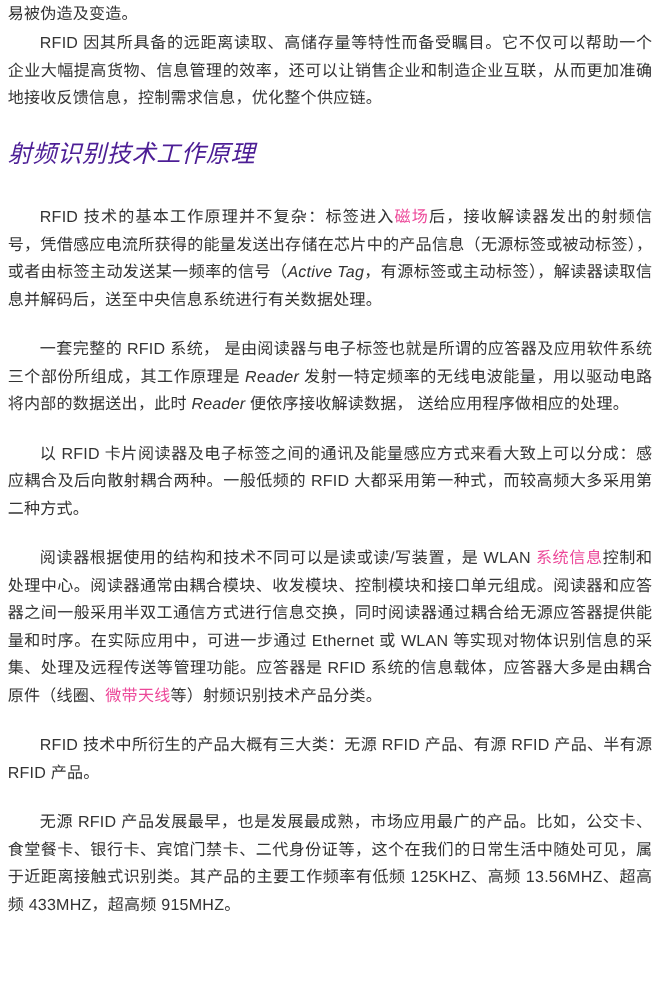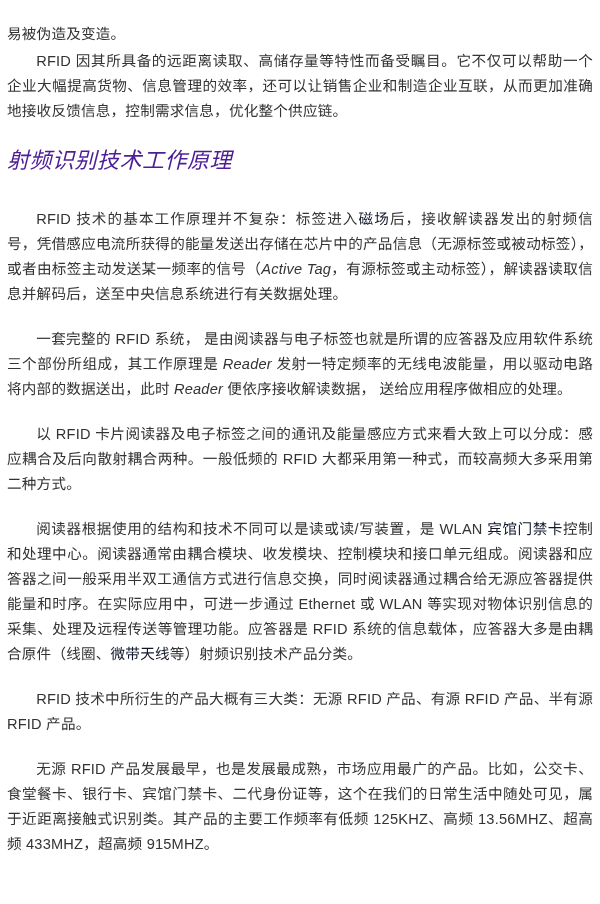--- a/index.html
+++ b/index.html
@@ -8,21 +8,21 @@
     background: #ffffff;
   }
   body {
     width: 600px;
     height: 904px;
     overflow: hidden;
     font-family: "Liberation Sans", "DejaVu Sans", sans-serif;
     color: #333333;
   }
   .doc {
-    padding: 22px 7px 0 7px;
+    padding: 1px 7px 0 7px;
   }
   .doc p {
     font-size: 14.6px;
     line-height: 25px;
     margin: 0 0 20px 0;
     text-indent: 2em;
     text-align: justify;
     letter-spacing: 0.2px;
   }
   .doc p.cont {
@@ -32,21 +32,21 @@
   .doc h2 {
     font-size: 22px;
     line-height: 32px;
     font-weight: 400;
     color: #4c1d95;
     margin: 21px 0 30px 0;
     letter-spacing: 0.5px;
     font-style: italic;
   }
   .lnk {
-    color: #0f172a;
+    color: #ec4899;
     text-decoration: none;
     cursor: pointer;
   }
   em {
     font-style: italic;
   }
 </style>
 </head>
 <body>
 
@@ -57,20 +57,20 @@
   <p>RFID 因其所具备的远距离读取、高储存量等特性而备受瞩目。它不仅可以帮助一个企业大幅提高货物、信息管理的效率，还可以让销售企业和制造企业互联，从而更加准确地接收反馈信息，控制需求信息，优化整个供应链。</p>
 
   <h2>射频识别技术工作原理</h2>
 
   <p><span>RFID 技术的基本工作原理并不复杂：标签进入</span><a class="lnk">磁场</a><span>后，接收解读器发出的射频信号，凭借感应电流所获得的能量发送出存储在芯片中的产品信息（无源标签或被动标签），或者由标签主动发送某一频率的信号（</span><em>Active Tag</em><span>，有源标签或主动标签），解读器读取信息并解码后，送至中央信息系统进行有关数据处理。</span></p>
 
   <p><span>一套完整的 RFID 系统， 是由阅读器与电子标签也就是所谓的应答器及应用软件系统三个部份所组成，其工作原理是 </span><em>Reader</em><span> 发射一特定频率的无线电波能量，用以驱动电路将内部的数据送出，此时 </span><em>Reader</em><span> 便依序接收解读数据， 送给应用程序做相应的处理。</span></p>
 
   <p><span>以 RFID 卡片阅读器及电子标签之间的通讯及能量感应方式来看大致上可以分成：感应耦合及后向散射耦合两种。一般低频的 RFID 大都采用第一种式，而较高频大多采用第二种方式。</span></p>
 
-  <p><span>阅读器根据使用的结构和技术不同可以是读或读/写装置，是 WLAN </span><a class="lnk">宾馆门禁卡</a><span>控制和处理中心。阅读器通常由耦合模块、收发模块、控制模块和接口单元组成。阅读器和应答器之间一般采用半双工通信方式进行信息交换，同时阅读器通过耦合给无源应答器提供能量和时序。在实际应用中，可进一步通过 Ethernet 或 WLAN 等实现对物体识别信息的采集、处理及远程传送等管理功能。应答器是 RFID 系统的信息载体，应答器大多是由耦合原件（线圈、</span><a class="lnk">微带天线</a><span>等）射频识别技术产品分类。</span></p>
+  <p><span>阅读器根据使用的结构和技术不同可以是读或读/写装置，是 WLAN </span><a class="lnk">系统信息</a><span>控制和处理中心。阅读器通常由耦合模块、收发模块、控制模块和接口单元组成。阅读器和应答器之间一般采用半双工通信方式进行信息交换，同时阅读器通过耦合给无源应答器提供能量和时序。在实际应用中，可进一步通过 Ethernet 或 WLAN 等实现对物体识别信息的采集、处理及远程传送等管理功能。应答器是 RFID 系统的信息载体，应答器大多是由耦合原件（线圈、</span><a class="lnk">微带天线</a><span>等）射频识别技术产品分类。</span></p>
 
 
   <p><span>RFID 技术中所衍生的产品大概有三大类：无源 RFID 产品、有源 RFID 产品、半有源 RFID 产品。</span></p>
 
   <p><span>无源 RFID 产品发展最早，也是发展最成熟，市场应用最广的产品。比如，公交卡、食堂餐卡、银行卡、宾馆门禁卡、二代身份证等，这个在我们的日常生活中随处可见，属于近距离接触式识别类。其产品的主要工作频率有低频 125KHZ、高频 13.56MHZ、超高频 433MHZ，超高频 915MHZ。</span></p>
 
 </div>
 
 </body></html>

